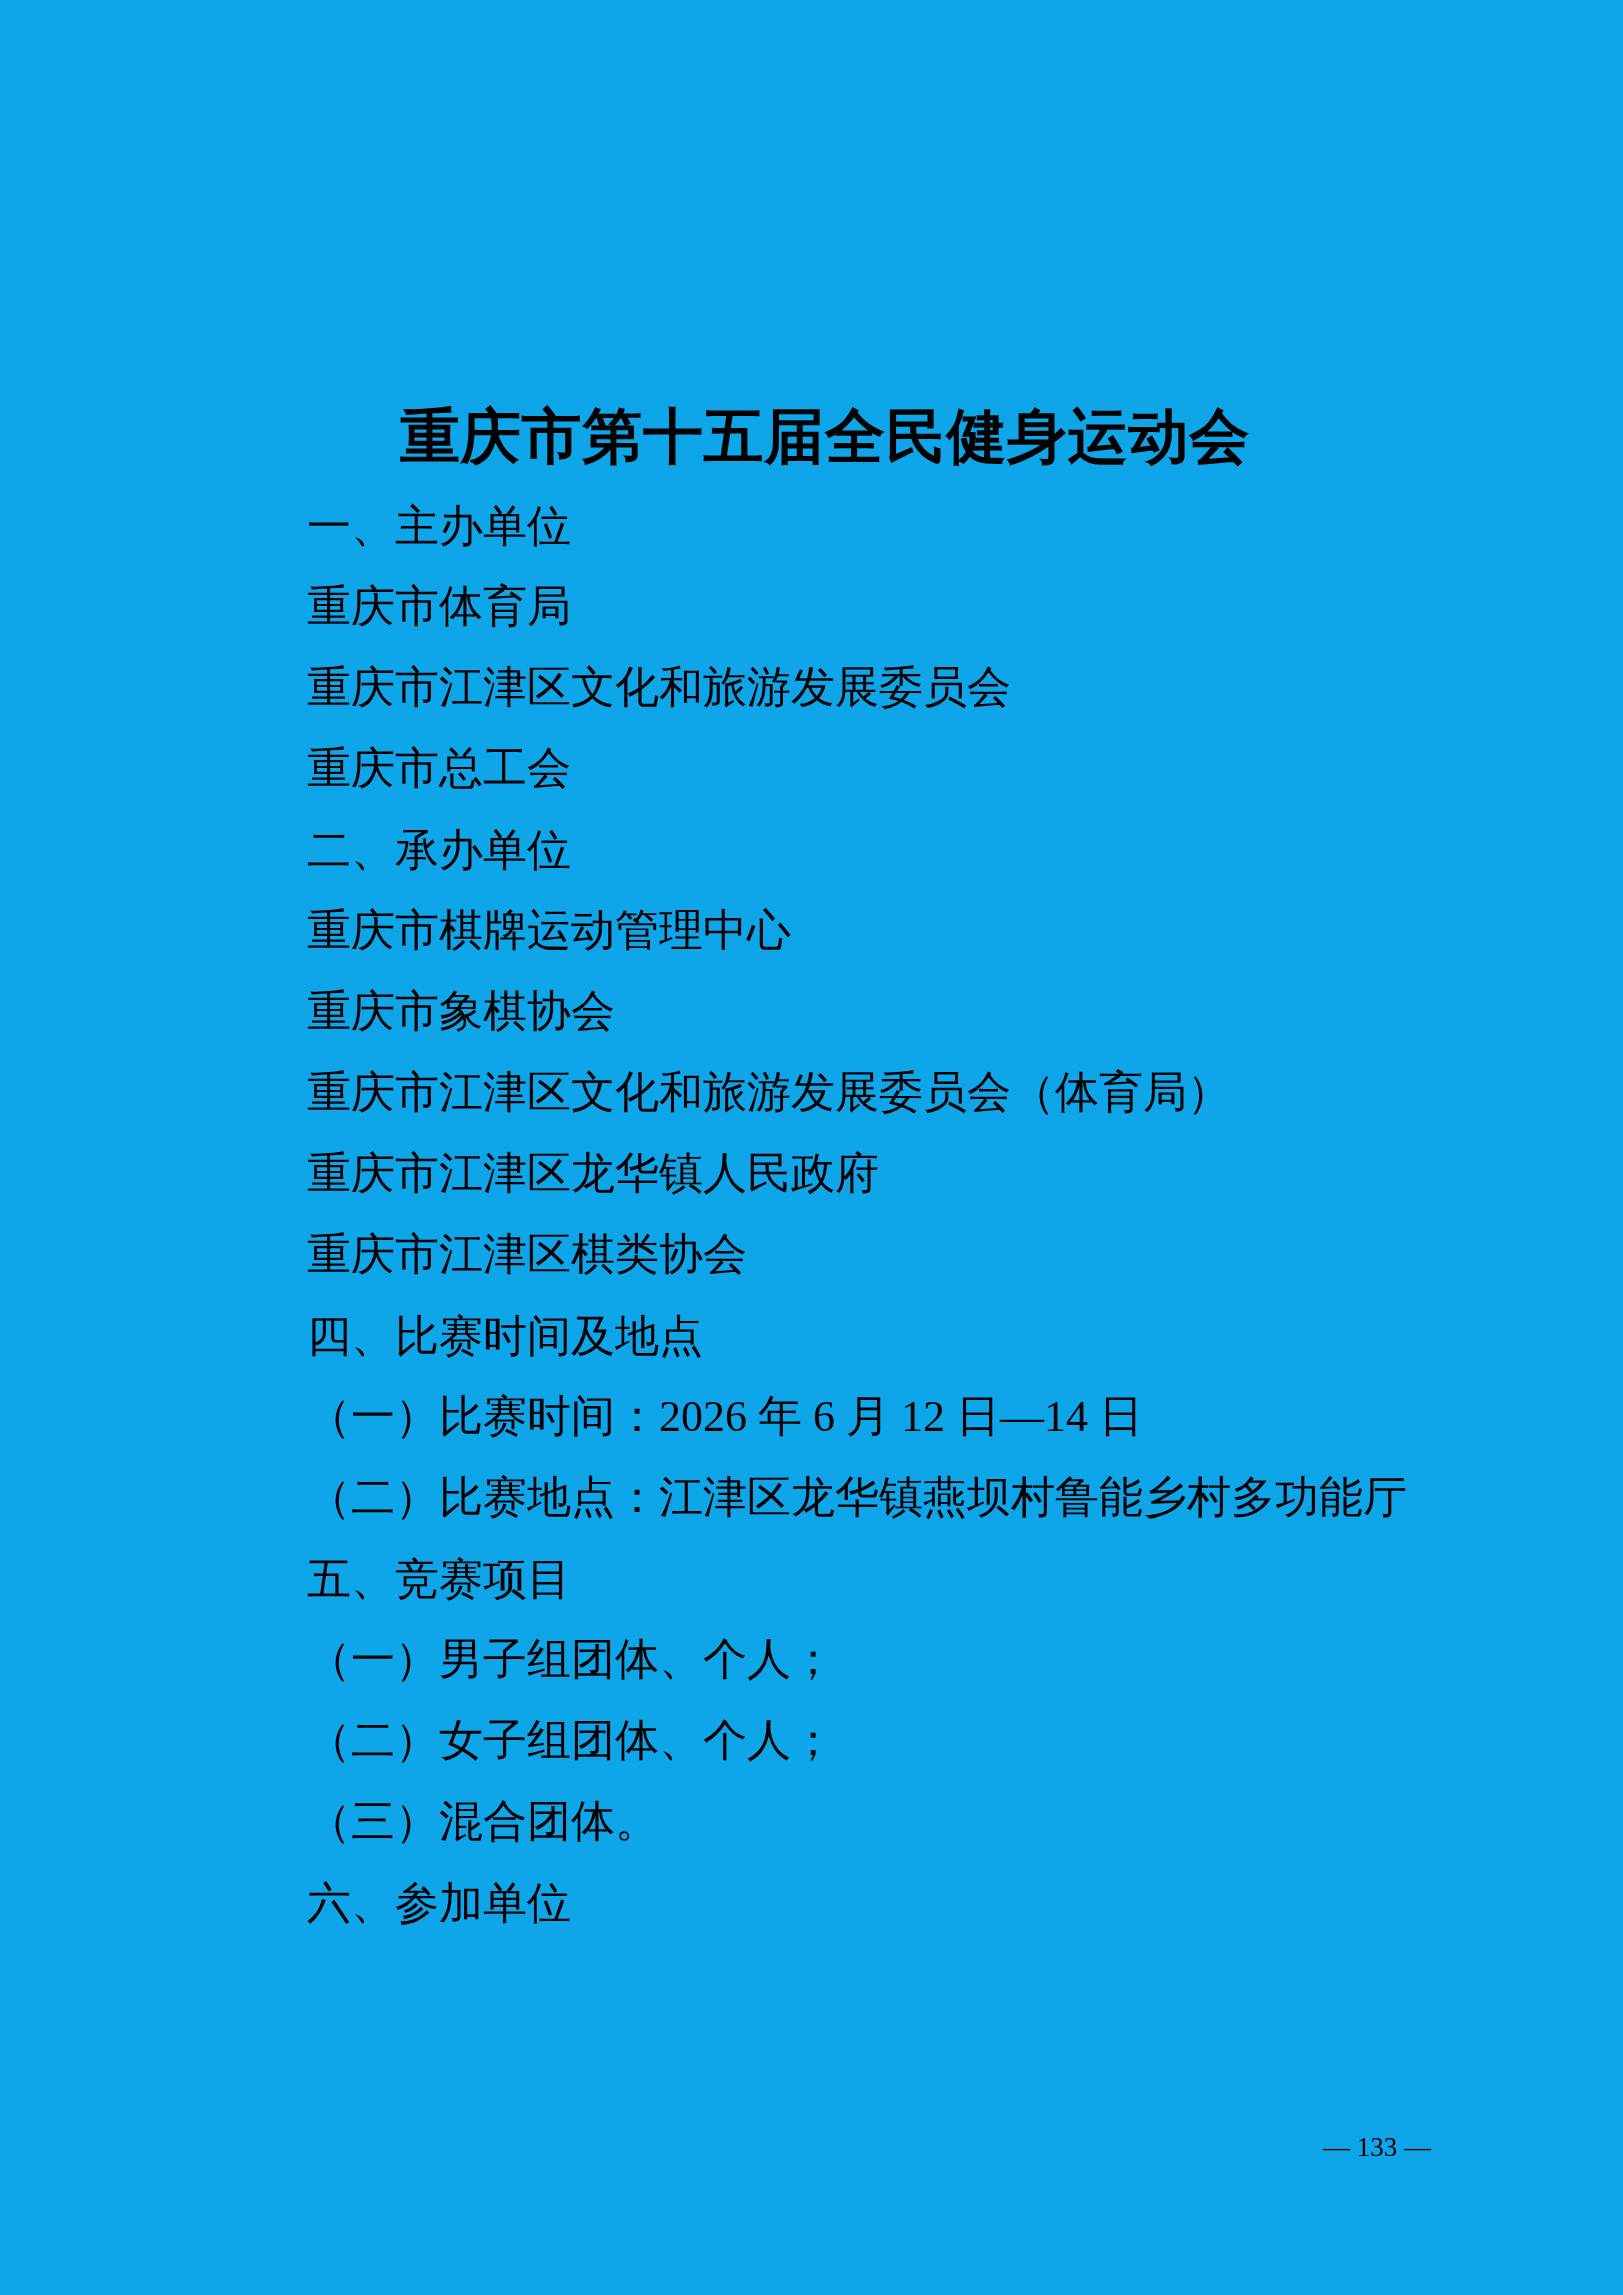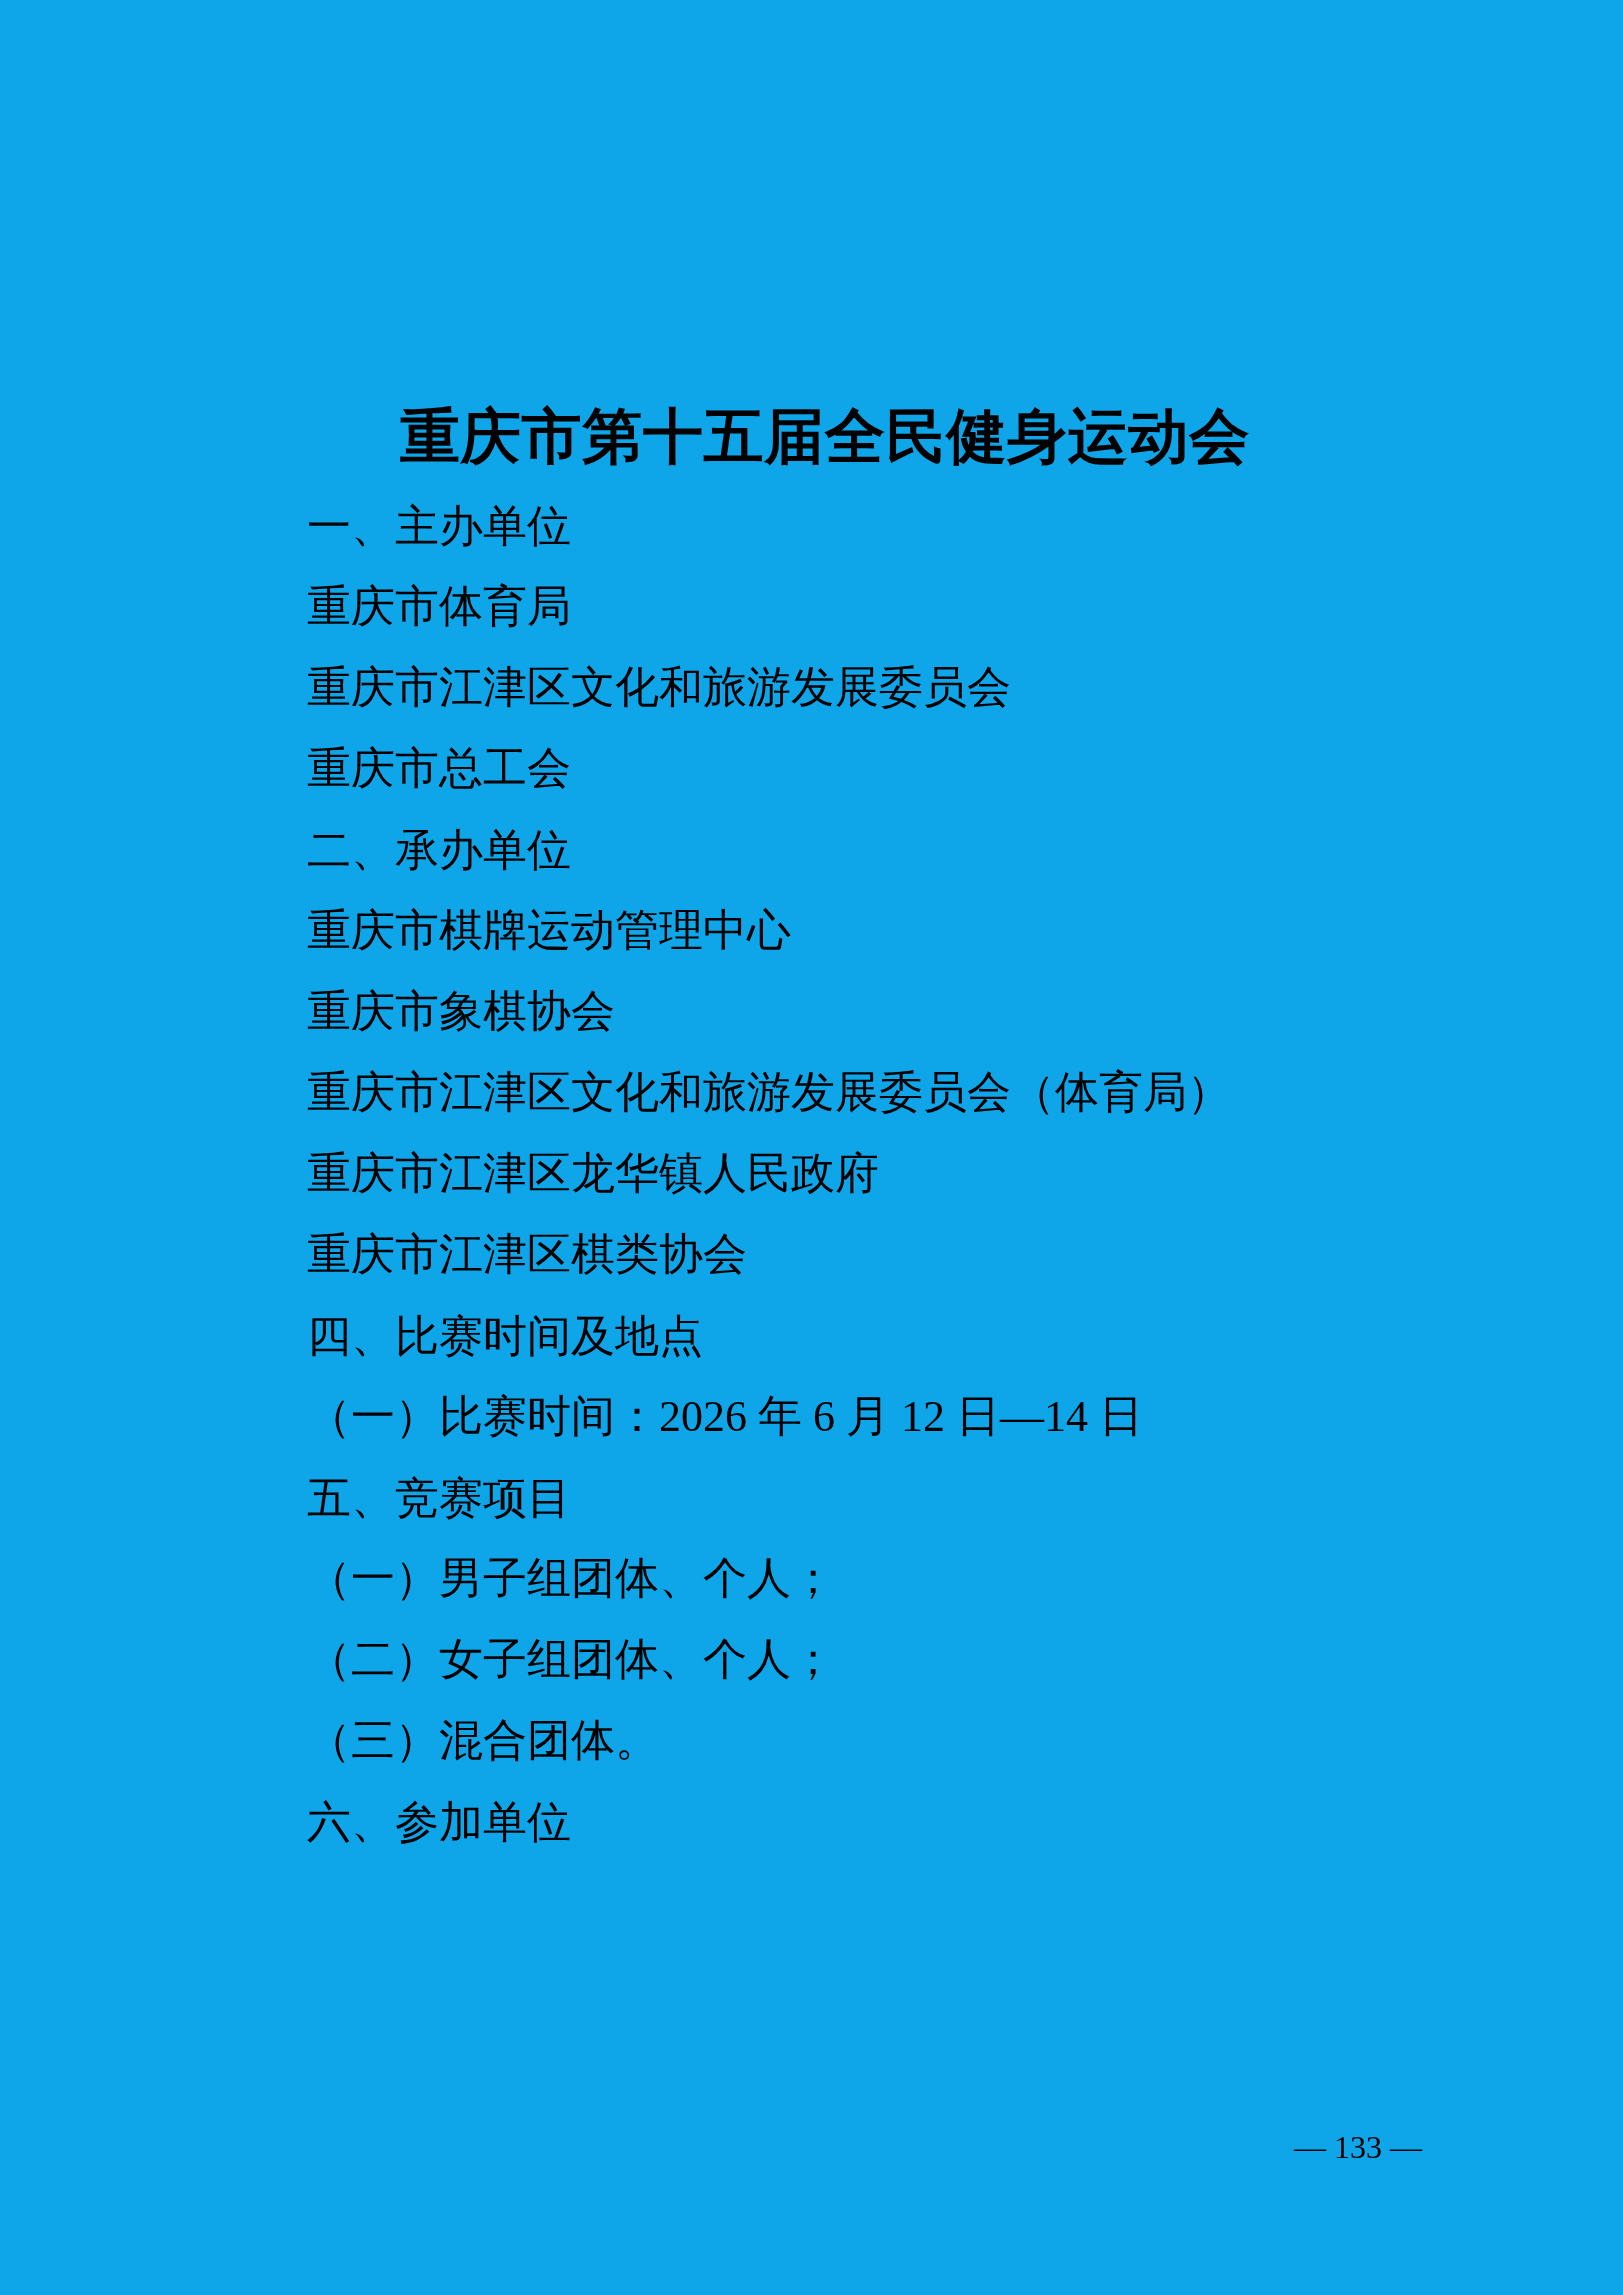--- a/index.html
+++ b/index.html
@@ -46,22 +46,23 @@
   }
   .line.body {
     font-family: "Liberation Serif", serif;
     font-weight: normal;
   }
   .page-footer {
     position: absolute;
     left: 1294px;
     top: 2127px;
     width: 166px;
+    text-align: center;
     font-family: "Liberation Serif", serif;
-    font-size: 32px;
+    font-size: 27px;
     line-height: 41px;
     white-space: pre;
   }
 </style>
 </head>
 <body>
 
 <div class="page">
   <div class="doc-title">
     <div>重庆市第十五届全民健身运动会</div>
@@ -72,20 +73,21 @@
       <div class="line body">重庆市江津区文化和旅游发展委员会</div>
       <div class="line body">重庆市总工会</div>
       <div class="line heading">二、承办单位</div>
       <div class="line body">重庆市棋牌运动管理中心</div>
       <div class="line body">重庆市象棋协会</div>
       <div class="line body">重庆市江津区文化和旅游发展委员会（体育局）</div>
       <div class="line body">重庆市江津区龙华镇人民政府</div>
       <div class="line body">重庆市江津区棋类协会</div>
       <div class="line heading">四、比赛时间及地点</div>
       <div class="line body">（一）比赛时间：2026 年 6 月 12 日—14 日</div>
+      <div class="line body">（二）比赛地点：江津区龙华镇燕坝村鲁能乡村多功能厅</div>
       <div class="line heading">五、竞赛项目</div>
       <div class="line body">（一）男子组团体、个人；</div>
       <div class="line body">（二）女子组团体、个人；</div>
       <div class="line body">（三）混合团体。</div>
       <div class="line heading">六、参加单位</div>
     </div>
   <div class="page-footer">— 133 —</div>
 </div>
 
 

